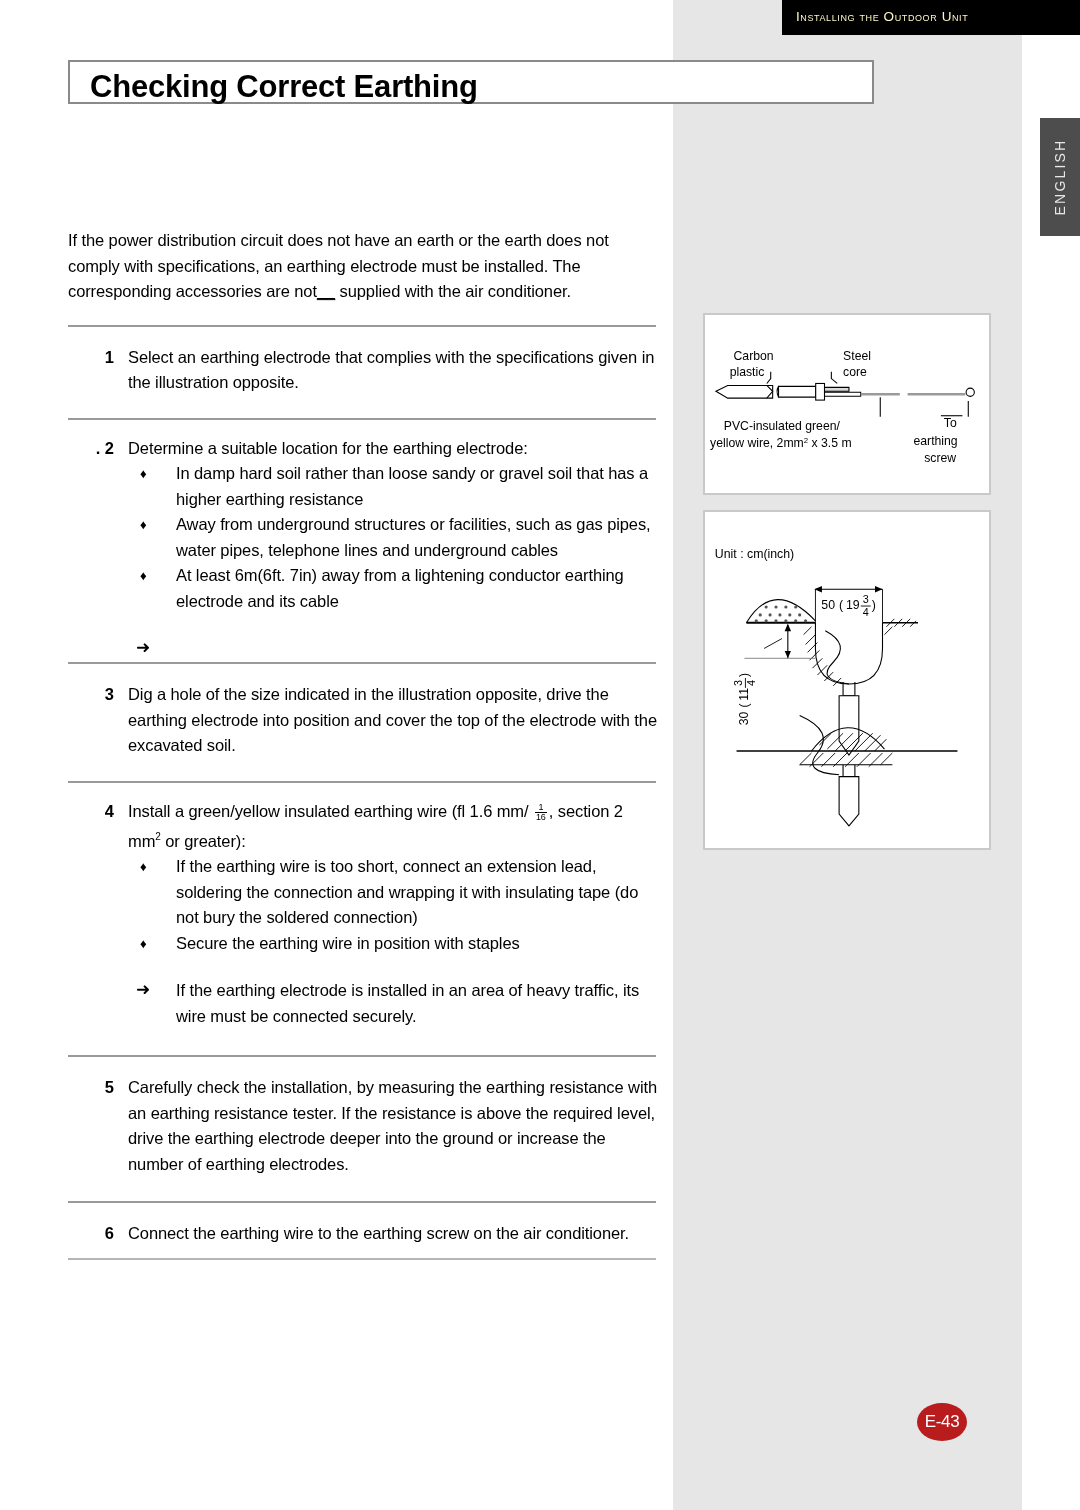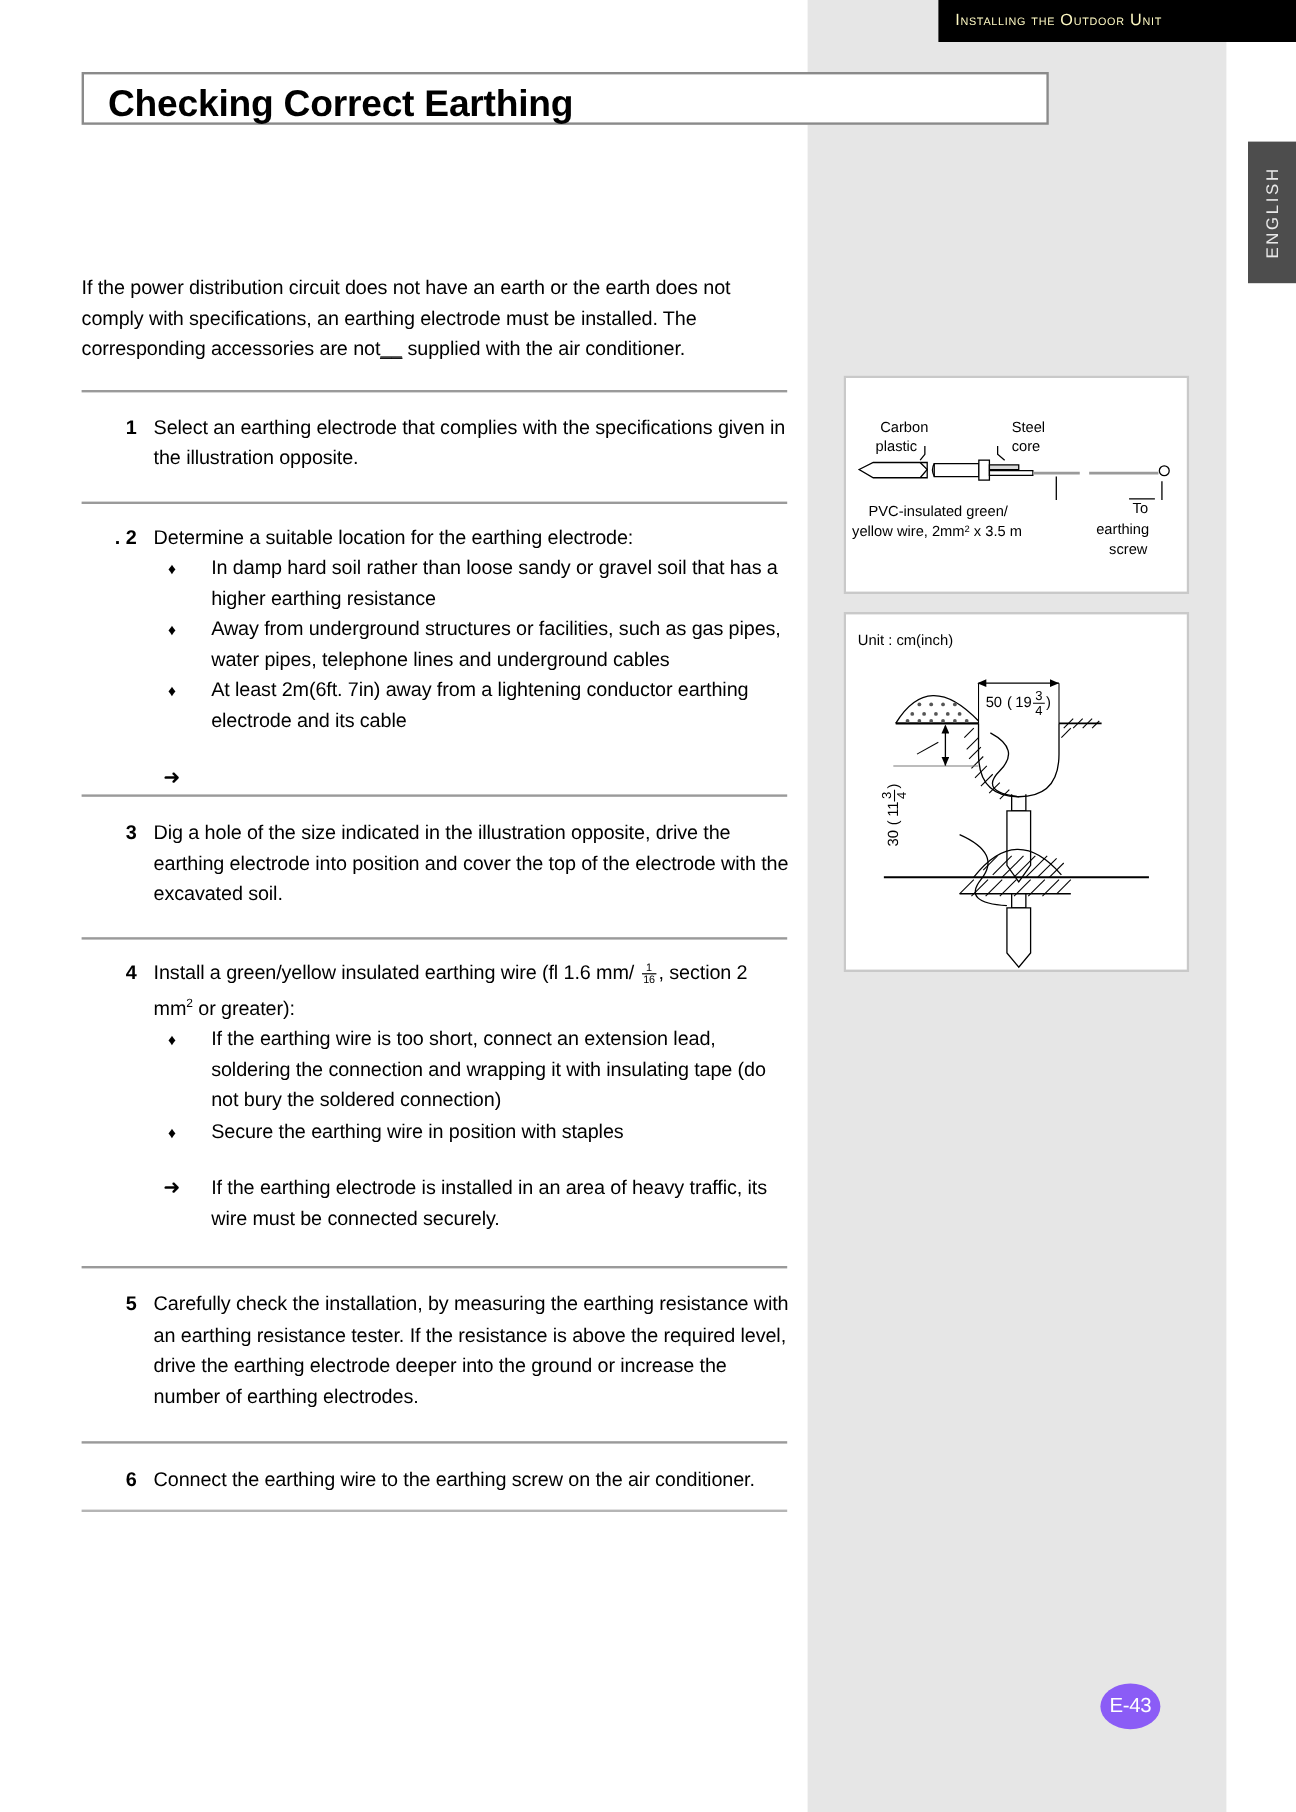--- a/index.html
+++ b/index.html
@@ -169,35 +169,35 @@
   sup.sq { font-size: 10px; vertical-align: super; }
 
   
   .illu {
     position: absolute;
     background: #ffffff;
     border: 2px solid #c9c9c9;
     box-sizing: border-box;
   }
   #illu-electrode { left: 703px; top: 313px; width: 288px; height: 182px; }
-  #illu-hole      { left: 703px; top: 510px; width: 288px; height: 300px; }
+  #illu-hole      { left: 703px; top: 510px; width: 288px; height: 340px; }
 
   .illu svg { display: block; width: 100%; height: 100%; }
   .lbl { font-family: "Liberation Sans", sans-serif; font-size: 12.5px; fill: #000; }
   .lbl-s { font-family: "Liberation Sans", sans-serif; font-size: 11px; fill: #000; }
 
   
   .pageno {
     position: absolute;
     left: 917px;
     top: 1403px;
     width: 50px;
     height: 38px;
     border-radius: 50%;
-    background: #8b5cf6;
+    background: #b91c1c;
     color: #ffffff;
     text-align: center;
   }
   .pageno span {
     display: block;
     line-height: 38px;
     font-size: 17px;
     letter-spacing: -0.3px;
     font-variant: small-caps;
   }
@@ -236,21 +236,21 @@
 
   <hr class="rule">
 
   <div class="step" style="margin:16px 0 10px 0;">
     <div class="num">. 2</div>
     <div class="body">
       <div>Determine a suitable location for the earthing electrode:</div>
       <ul class="blist">
         <li><span class="bul">♦</span><span>In damp hard soil rather than loose sandy or gravel soil that has a higher earthing resistance</span></li>
         <li><span class="bul">♦</span><span>Away from underground structures or facilities, such as gas pipes, water pipes, telephone lines and underground cables</span></li>
-        <li><span class="bul">♦</span><span>At least 2m(6ft. 7in) away from a lightening conductor earthing electrode and its cable</span></li>
+        <li><span class="bul">♦</span><span>At least 6m(6ft. 7in) away from a lightening conductor earthing electrode and its cable</span></li>
       </ul>
       <div class="note" style="margin-top:22px;">
         <span class="arw">➜</span>
       </div>
     </div>
   </div>
 
   <hr class="rule" style="margin-top:26px;">
 
   <div class="step" style="margin:18px 0 22px 0;">

